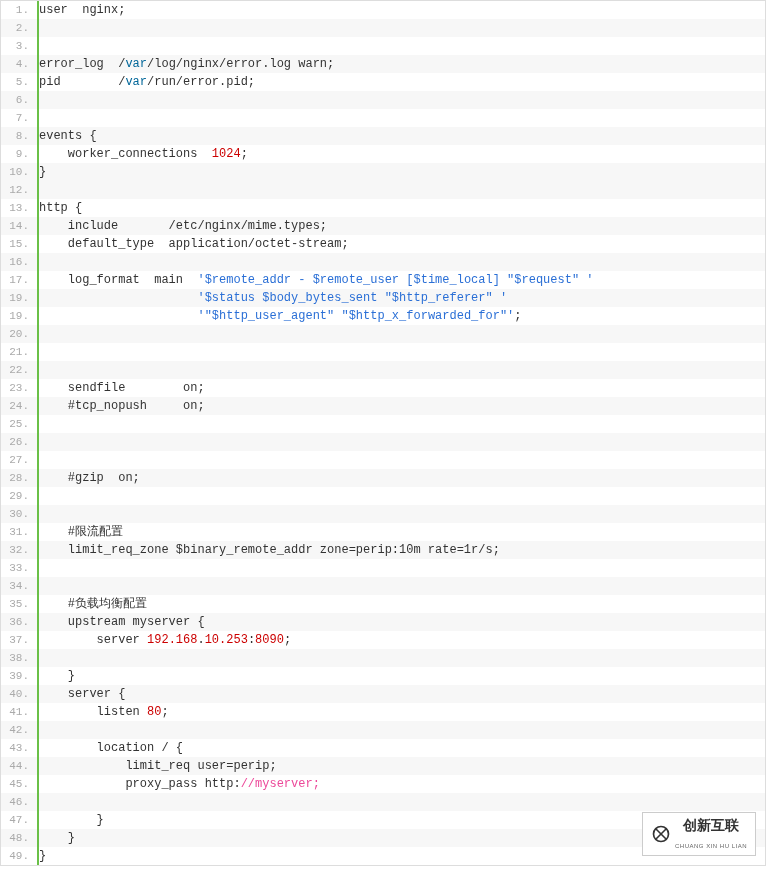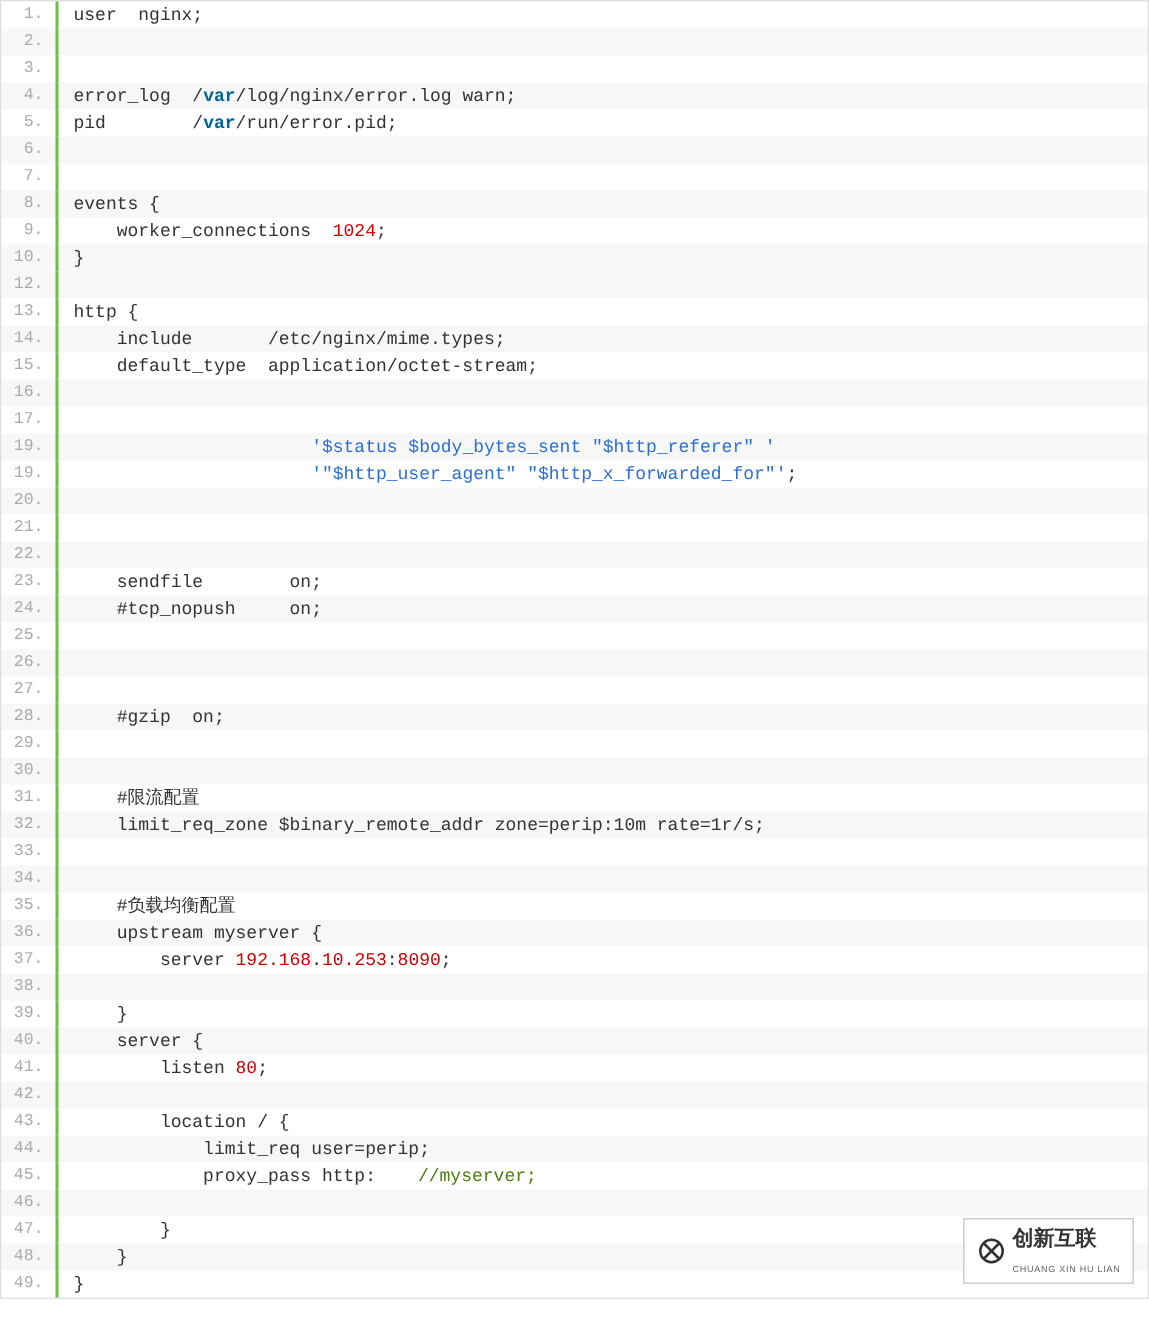--- a/index.html
+++ b/index.html
@@ -24,42 +24,42 @@
   .line-num {
     width: 38px;
     text-align: right;
     padding-right: 8px;
     color: #aaa;
     user-select: none;
     font-size: 11px;
     border-right: 2px solid #6ac047;
   }
   .line-content {
-    padding-left: 10px;
     white-space: pre;
     color: #333;
   }
   .str { color: #2a6fd6; }
-  .kw { color: #006699; font-weight: bold; }
+  .kw { color: #006699; font-weight: normal; }
   .num { color: #cc0000; }
-  .hl-grey { color: #4d7c0f; margin-left: 28px; }
+  .hl-grey { color: #ec4899; }
   .logo {
     position: absolute;
     right: 10px;
     bottom: 10px;
     background: rgba(255,255,255,0.95);
     border: 1px solid #ccc;
     padding: 4px 8px;
     font-family: Arial, sans-serif;
     font-size: 14px;
     font-weight: bold;
     color: #333;
     display: flex;
     align-items: center;
     gap: 4px;
+    text-align: center;
   }
   .logo-sub {
     font-size: 6px;
     font-weight: normal;
     letter-spacing: 0.5px;
     color: #666;
   }
   .logo-icon {
     width: 20px;
     height: 20px;
@@ -126,20 +126,21 @@
     <div class="code-line odd">
       <div class="line-num">15.</div>
       <div class="line-content"><span>    default_type  application/octet-stream;</span></div>
     </div>
     <div class="code-line even">
       <div class="line-num">16.</div>
       <div class="line-content"><span></span></div>
     </div>
     <div class="code-line odd">
       <div class="line-num">17.</div>
+      <div class="line-content"><span>    log_format  main  </span><span class="str">'$remote_addr - $remote_user [$time_local] "$request" '</span></div>
     </div>
     <div class="code-line even">
       <div class="line-num">19.</div>
       <div class="line-content"><span>                      </span><span class="str">'$status $body_bytes_sent "$http_referer" '</span></div>
     </div>
     <div class="code-line odd">
       <div class="line-num">19.</div>
       <div class="line-content"><span>                      </span><span class="str">'"$http_user_agent" "$http_x_forwarded_for"'</span><span>;</span></div>
     </div>
     <div class="code-line even">

